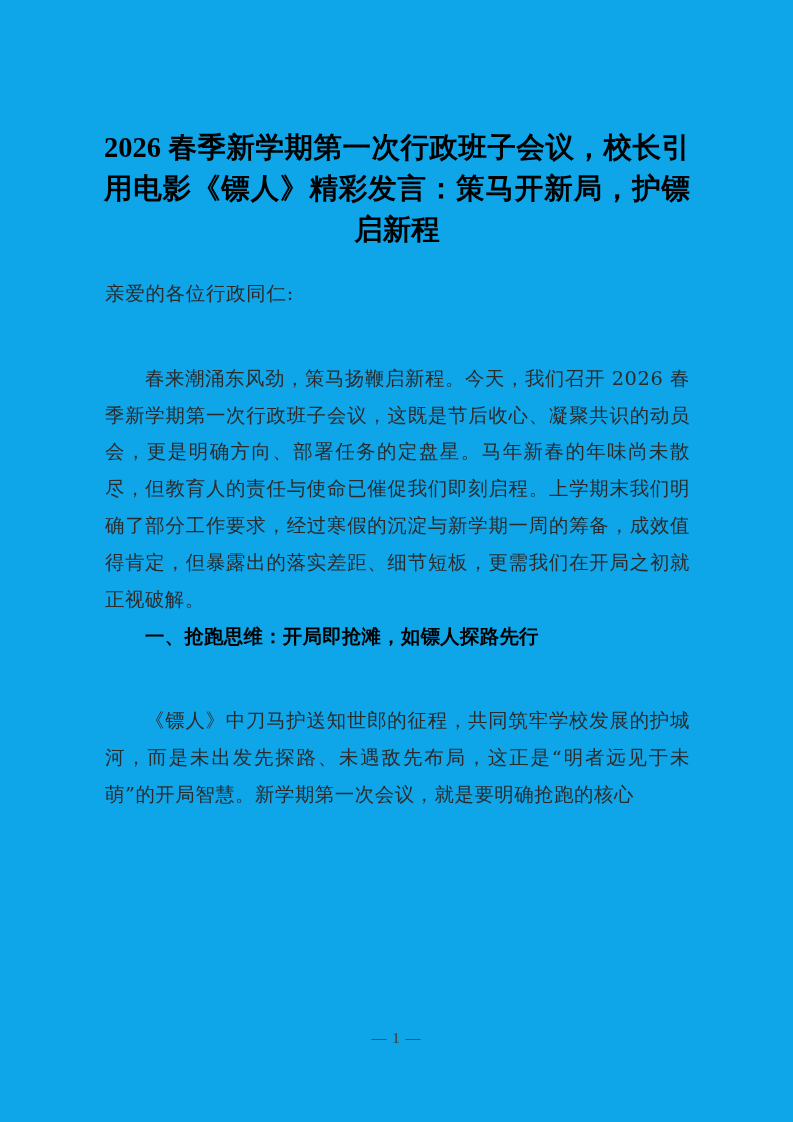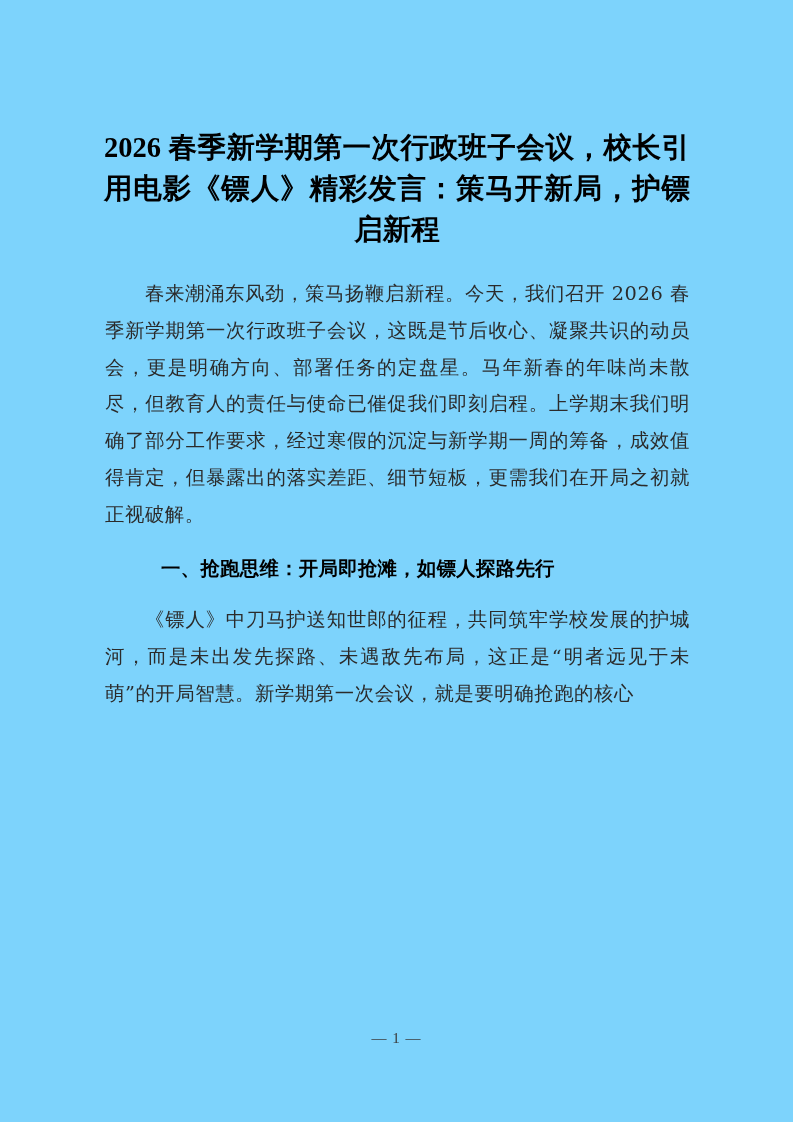--- a/index.html
+++ b/index.html
@@ -12,21 +12,21 @@
     height: 1122px;
     position: relative;
     font-family: "Liberation Serif", "DejaVu Serif", serif;
     color: #000000;
     overflow: hidden;
   }
 
   .page {
     position: absolute;
     inset: 0;
-    background: #7dd3fc;
+    background: #0ea5e9;
   }
 
   
   .doc-title {
     position: absolute;
     left: 104px;
     top: 108px;
     width: 586px;
     font-family: "Liberation Serif", "DejaVu Serif", serif;
     font-weight: bold;
@@ -55,34 +55,35 @@
     color: #2b2b2b;
     margin: 0;
     text-align: justify;
     text-align-last: left;
     word-break: break-all;
     letter-spacing: 0.55px;
   }
 
   .para.indent {
     text-indent: 40px;
+    margin-top: 48px;
   }
 
   .salutation {
     letter-spacing: 0.8px;
   }
 
   
   .section-heading {
     font-family: "Liberation Sans", "DejaVu Sans", sans-serif;
     font-weight: bold;
     font-size: 19.4px;
     line-height: 36.8px;
     color: #000000;
-    margin: 16px;
+    margin: 0;
     text-indent: 40px;
     letter-spacing: 0.3px;
     word-break: break-all;
   }
 
   
   .page-footer {
     position: absolute;
     left: 0;
     right: 0;
@@ -96,20 +97,21 @@
 </style>
 </head>
 <body>
 
 <div class="page">
 
   <h1 class="doc-title">2026 春季新学期第一次行政班子会议，校长引用电影《镖人》精彩发言：策马开新局，护镖启新程</h1>
 
   <div class="body-block">
 
+    <p class="para salutation">亲爱的各位行政同仁:</p>
 
     <p class="para indent">春来潮涌东风劲，策马扬鞭启新程。今天，我们召开 2026 春季新学期第一次行政班子会议，这既是节后收心、凝聚共识的动员会，更是明确方向、部署任务的定盘星。马年新春的年味尚未散尽，但教育人的责任与使命已催促我们即刻启程。上学期末我们明确了部分工作要求，经过寒假的沉淀与新学期一周的筹备，成效值得肯定，但暴露出的落实差距、细节短板，更需我们在开局之初就正视破解。</p>
 
 
     <p class="section-heading">一、抢跑思维：开局即抢滩，如镖人探路先行</p>
 
     <p class="para indent">《镖人》中刀马护送知世郎的征程，共同筑牢学校发展的护城河，而是未出发先探路、未遇敌先布局，这正是“明者远见于未萌”的开局智慧。新学期第一次会议，就是要明确抢跑的核心</p>
 
   </div>
 

